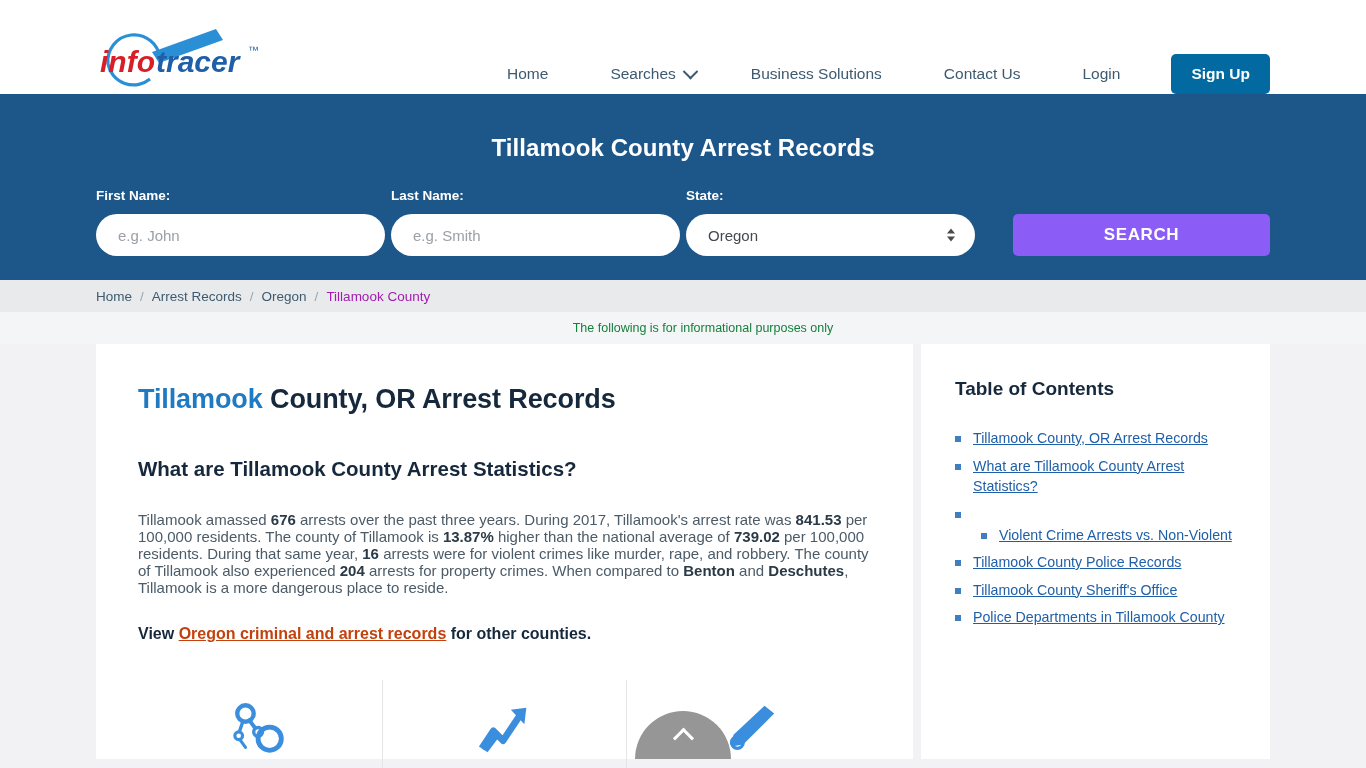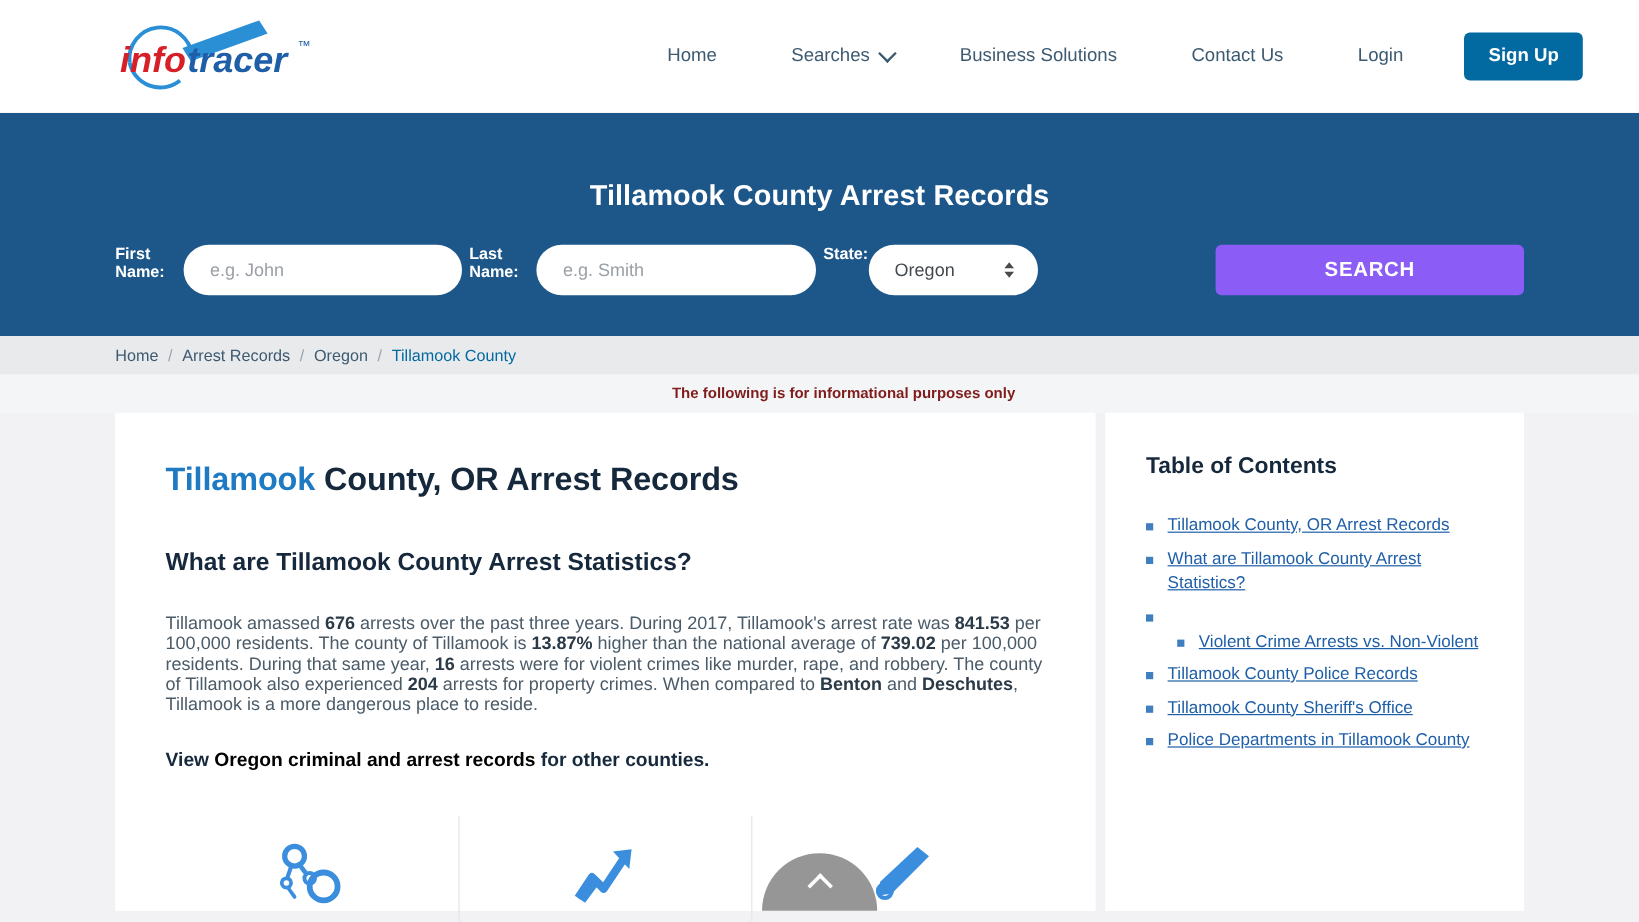--- a/index.html
+++ b/index.html
@@ -8,22 +8,22 @@
     overflow: hidden;
     background: #f2f2f4;
     font-family: "Liberation Sans", sans-serif;
   }
 
   
   .header {
     height: 94px;
     background: #ffffff;
     display: flex;
-    align-items: center;
-    padding: 0 47px 0 96px;
+    align-items: flex-end;
+    padding: 0 96px 0 96px;
     position: relative;
   }
   .logo { display: flex; align-items: center; height: 70px; width: 210px; }
   .logo svg { display: block; }
 
   .nav {
     margin-left: auto;
     display: flex;
     align-items: center;
     gap: 0px;
@@ -55,37 +55,37 @@
     border-radius: 5px;
     padding: 11px 20px;
     margin-left: 20px;
     cursor: pointer;
     font-family: "Liberation Sans", sans-serif;
   }
 
   
   .banner {
     background: #1d5689;
-    padding: 36px 96px 26px 96px;
+    padding: 20px 96px 26px 96px;
     height: 186px;
   }
   .banner-title {
     color: #ffffff;
     font-size: 24px;
     font-weight: bold;
     text-align: center;
     padding: 20px 0 26px 0;
     letter-spacing: .1px;
   }
   .search-form {
     display: flex;
     align-items: flex-end;
     gap: 0;
   }
-  .field { display: flex; flex-direction: row; }
+  .field { display: flex; flex-direction: column; }
   .field.first { width: 289px; margin-right: 6px; }
   .field.last  { width: 289px; margin-right: 6px; }
   .field.state { width: 289px; margin-right: 38px; }
   .field-label {
     color: #ffffff;
     font-size: 13.5px;
     font-weight: bold;
     margin-bottom: 11px;
   }
   .field input, .field select {
@@ -140,33 +140,33 @@
     background: #e9eaec;
     height: 32px;
     display: flex;
     align-items: center;
     padding: 0 96px;
     font-size: 13.5px;
     color: #5b6b7b;
     gap: 0;
   }
   .crumb { color: #3d5a70; text-decoration: none; cursor: pointer; }
-  .crumb.current { color: #0369a1; cursor: default; }
+  .crumb.current { color: #a21caf; cursor: default; }
   .crumb-sep { color: #9aa5b0; padding: 0 8px; }
 
   
   .notice {
     height: 32px;
     background: #f4f5f6;
     display: flex;
     align-items: center;
     justify-content: center;
     font-size: 12.5px;
-    font-weight: bold;
-    color: #7f1d1d;
+    font-weight: normal;
+    color: #15803d;
     padding-left: 40px;
   }
 
   
   .main {
     display: flex;
     padding: 0 96px;
     gap: 8px;
     height: 415px;
   }
@@ -201,21 +201,22 @@
   }
   p.body b { color: #2b3a47; font-weight: bold; }
 
   p.view-line {
     font-size: 16px;
     font-weight: bold;
     color: #16283c;
     line-height: 28px;
   }
   p.view-line a {
-    color: #000000;
+    color: #c2410c;
+    text-decoration: underline;
   }
 
   
   .icon-strip {
     display: flex;
     margin-top: 32px;
     height: 110px;
   }
   .icon-cell {
     flex: 1;

